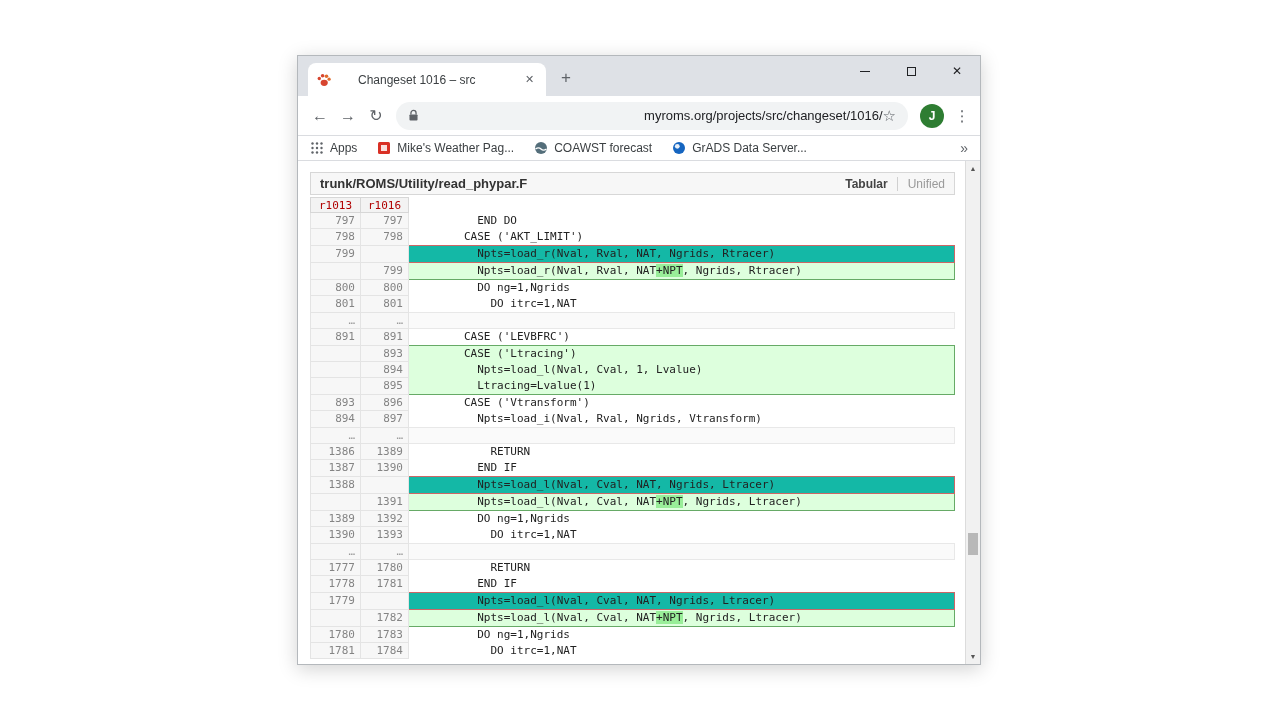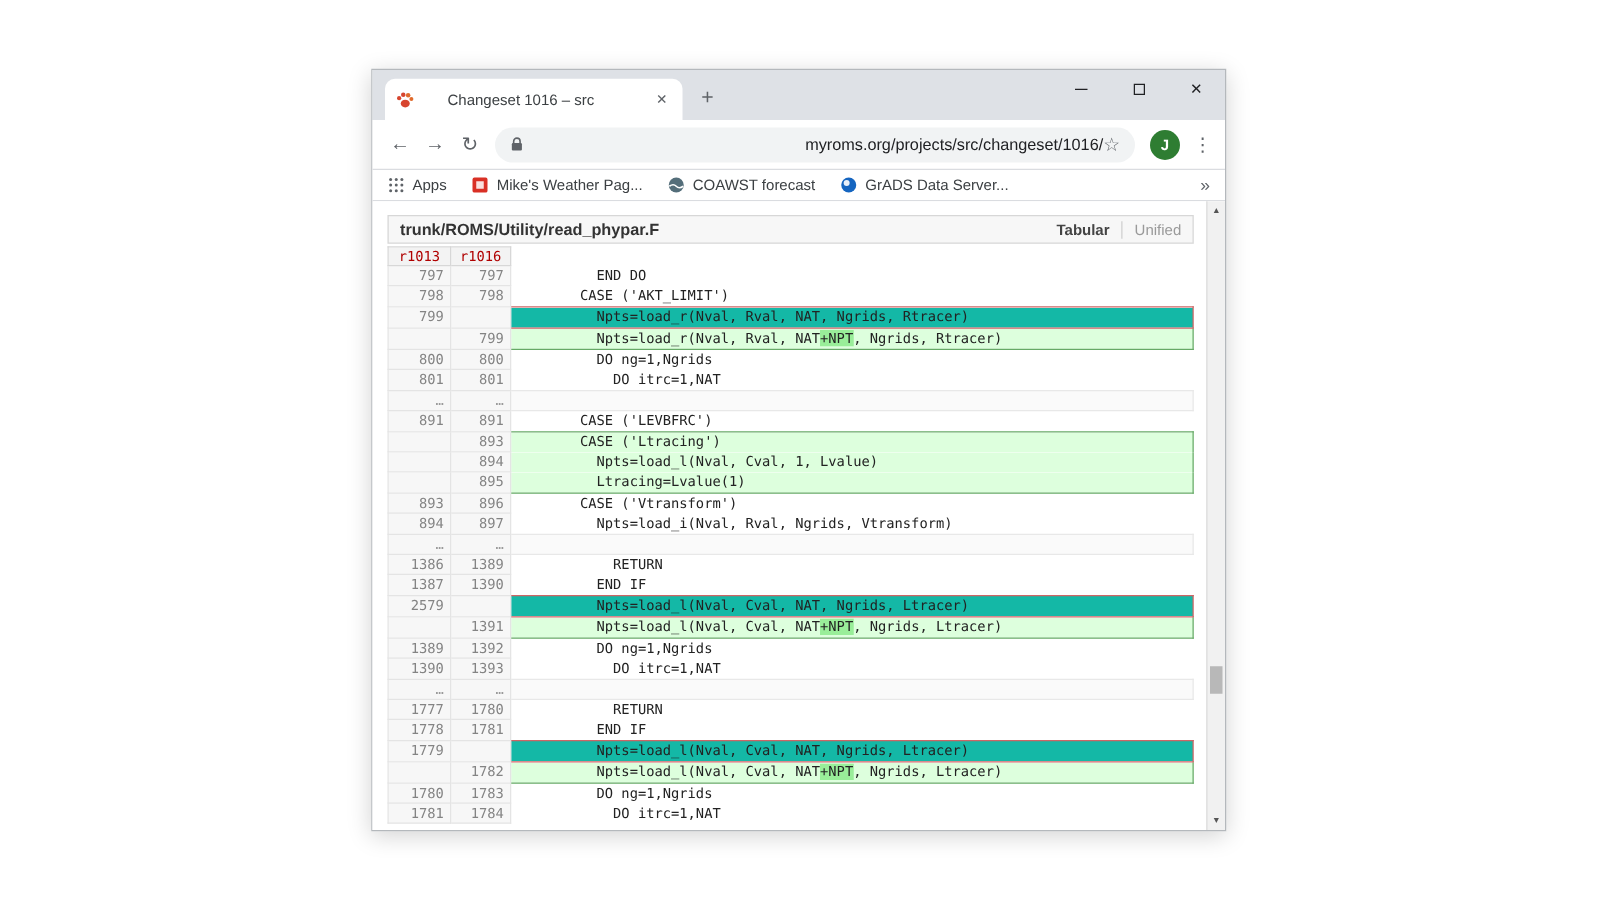--- a/index.html
+++ b/index.html
@@ -279,21 +279,21 @@
               <td class="num">1386</td>
               <td class="num">1389</td>
               <td class="code ctx">            RETURN</td>
             </tr>
             <tr>
               <td class="num">1387</td>
               <td class="num">1390</td>
               <td class="code ctx">          END IF</td>
             </tr>
             <tr>
-              <td class="num">2579</td>
+              <td class="num">1388</td>
               <td class="num"></td>
               <td class="code del bt bb">          Npts=load_l(Nval, Cval, NAT, Ngrids, Ltracer)</td>
             </tr>
             <tr>
               <td class="num"></td>
               <td class="num">1391</td>
               <td class="code add bb"><span>          Npts=load_l(Nval, Cval, NAT</span><span class="ihl">+NPT</span><span>, Ngrids, Ltracer)</span></td>
             </tr>
             <tr>
               <td class="num">1389</td>

